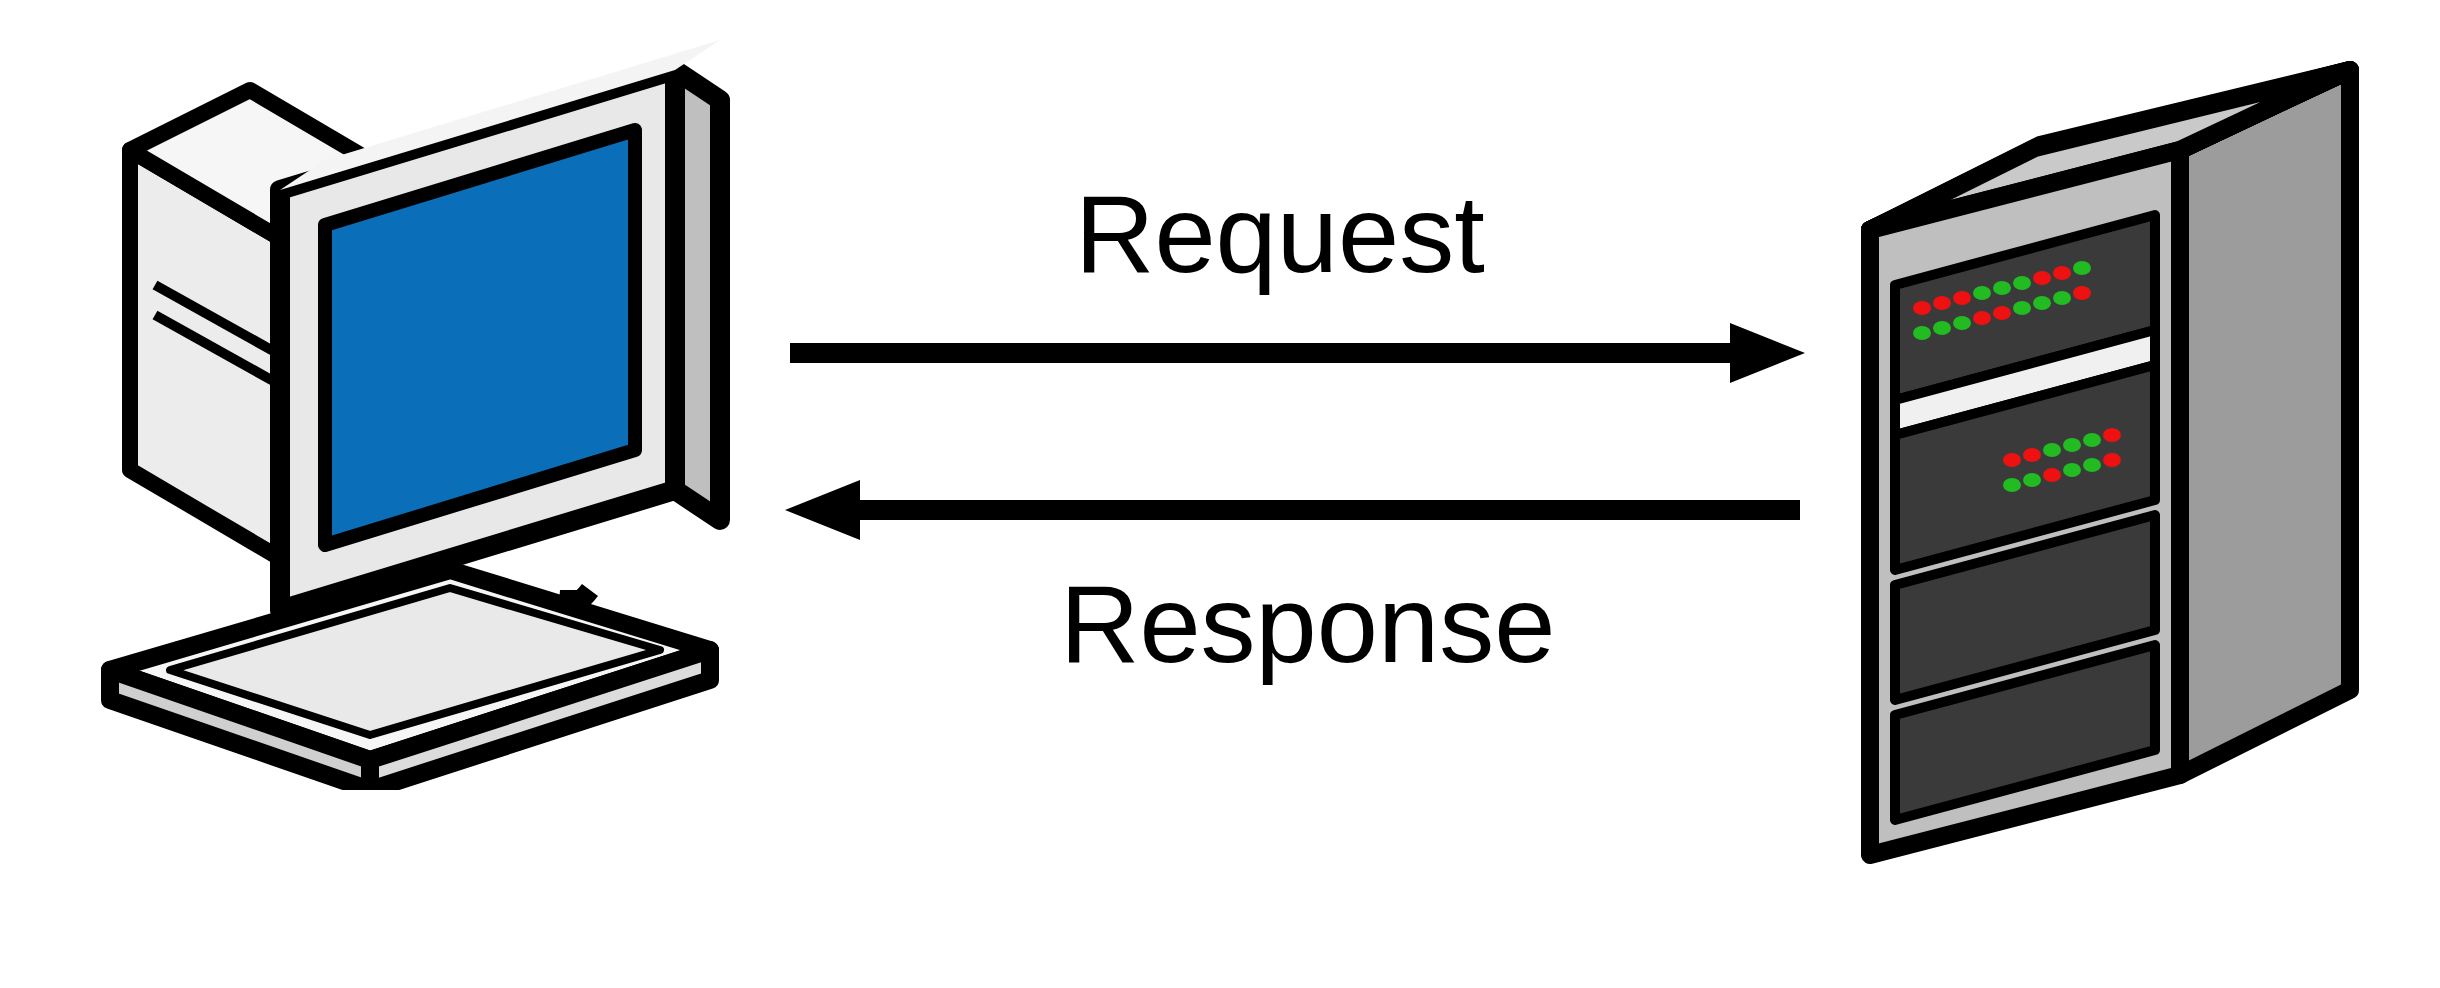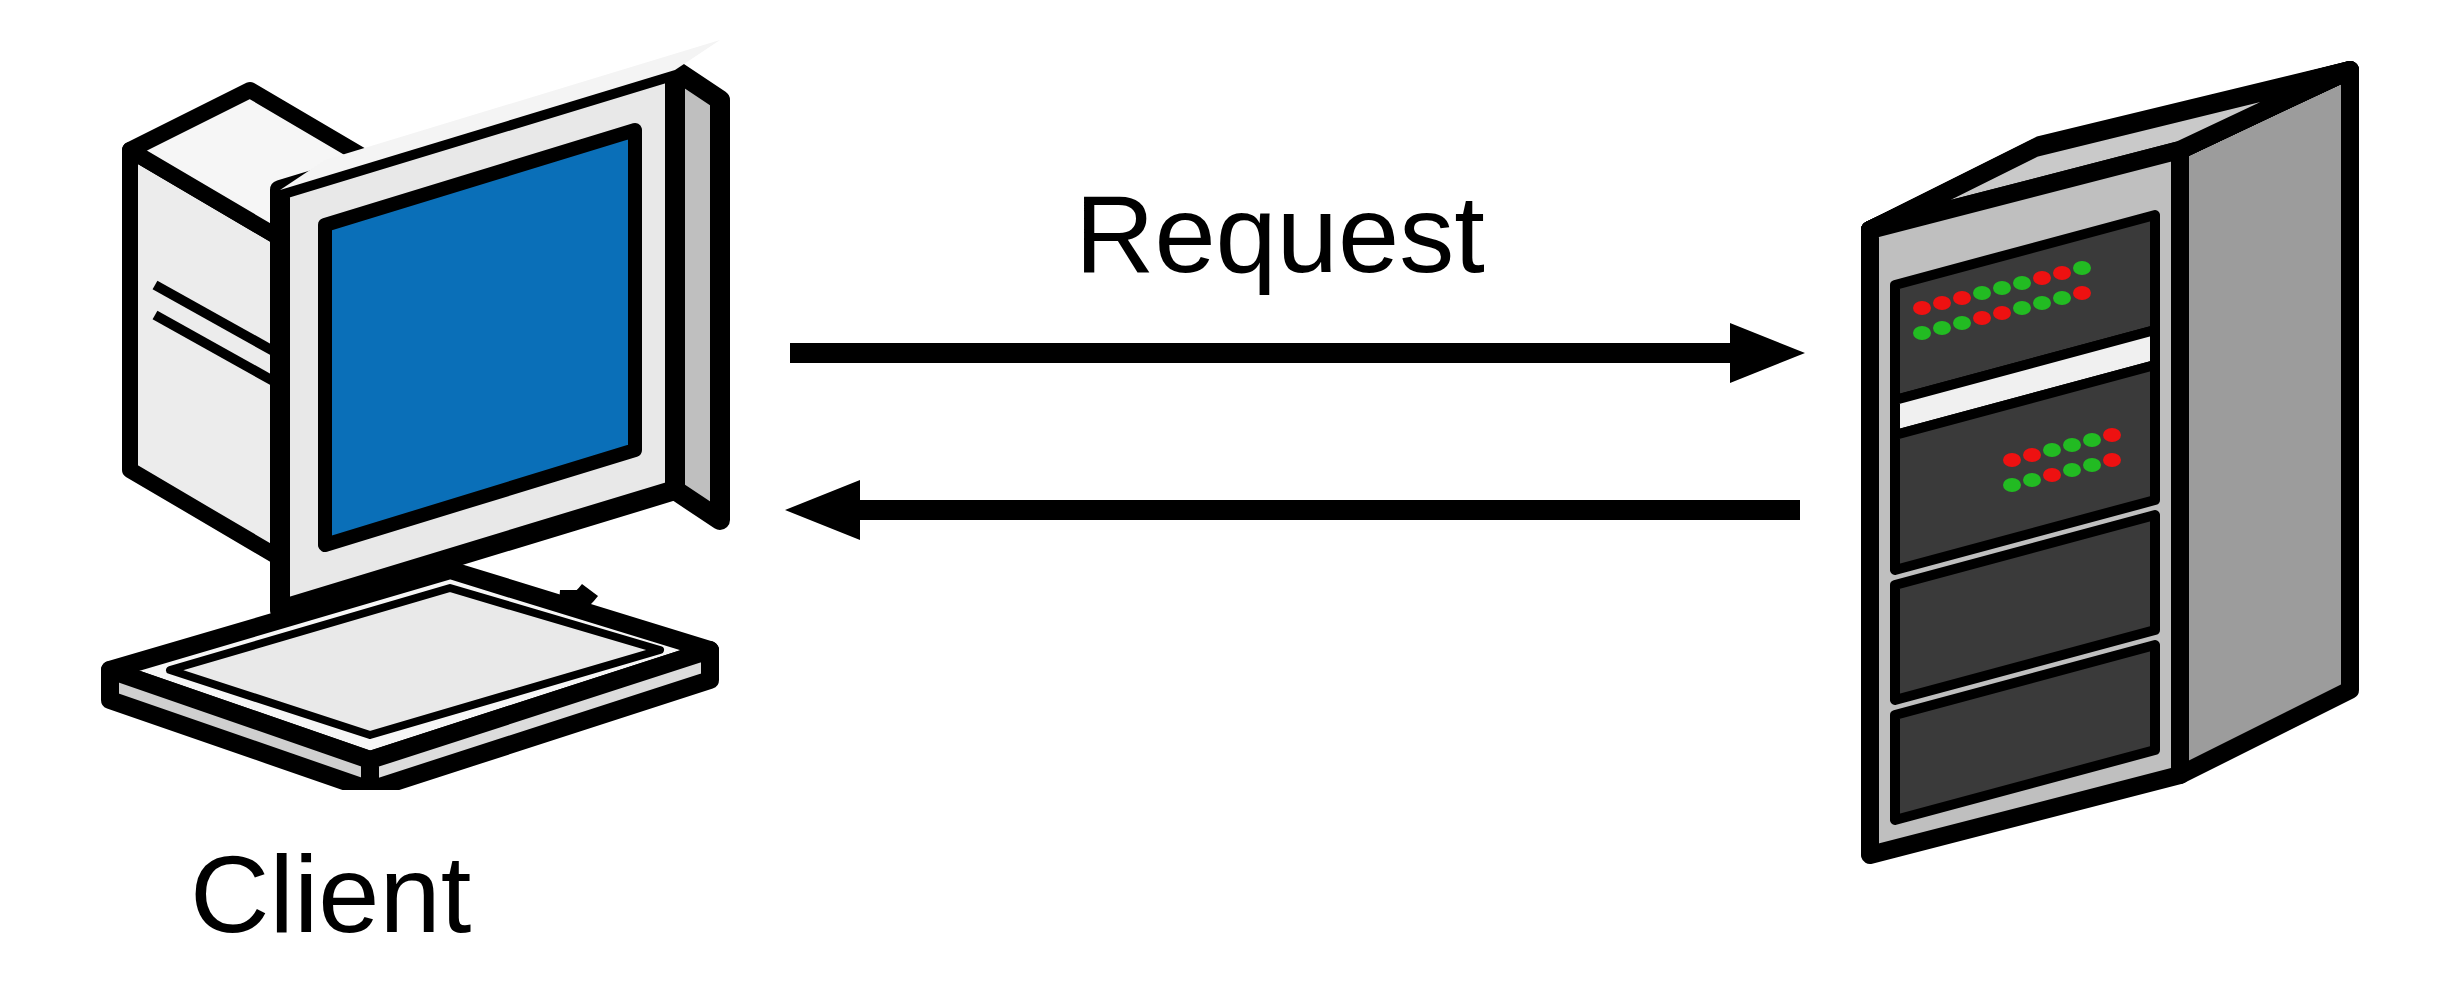--- a/index.html
+++ b/index.html
@@ -145,17 +145,17 @@
     <polygon points="950,5 1025,35 950,65" fill="#000"></polygon>
   </svg>
 
   <svg style="position:absolute; left:780px; top:475px;" width="1030" height="70" viewBox="0 0 1030 70">
     <line x1="70" y1="35" x2="1020" y2="35" stroke="#000" stroke-width="20" stroke-linecap="butt"></line>
     <polygon points="80,5 5,35 80,65" fill="#000"></polygon>
   </svg>
 
   <div class="label" style="left:1075px; top:170px;">Request</div>
 
+  <div class="label" style="left:1060px; top:560px;">Response</div>
 
-  <div class="label" style="left:190px; top:830px;">Client</div>
 
 
 </div>
 
 </body></html>

